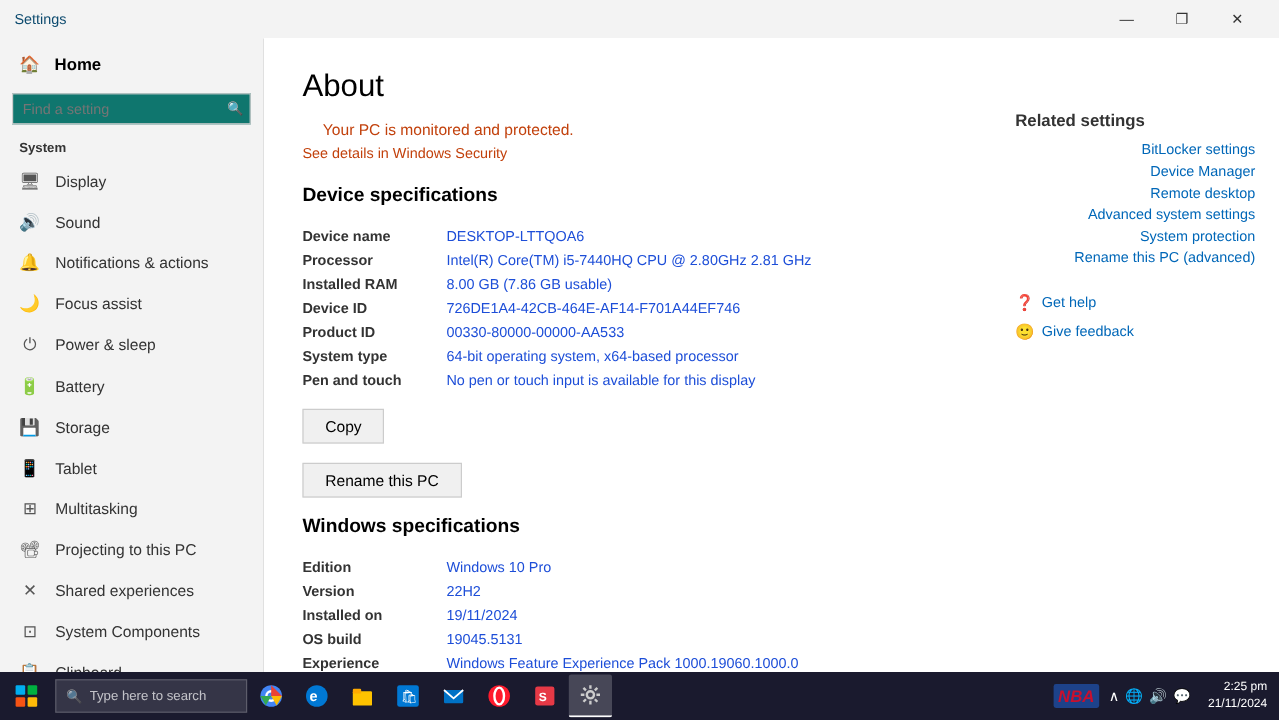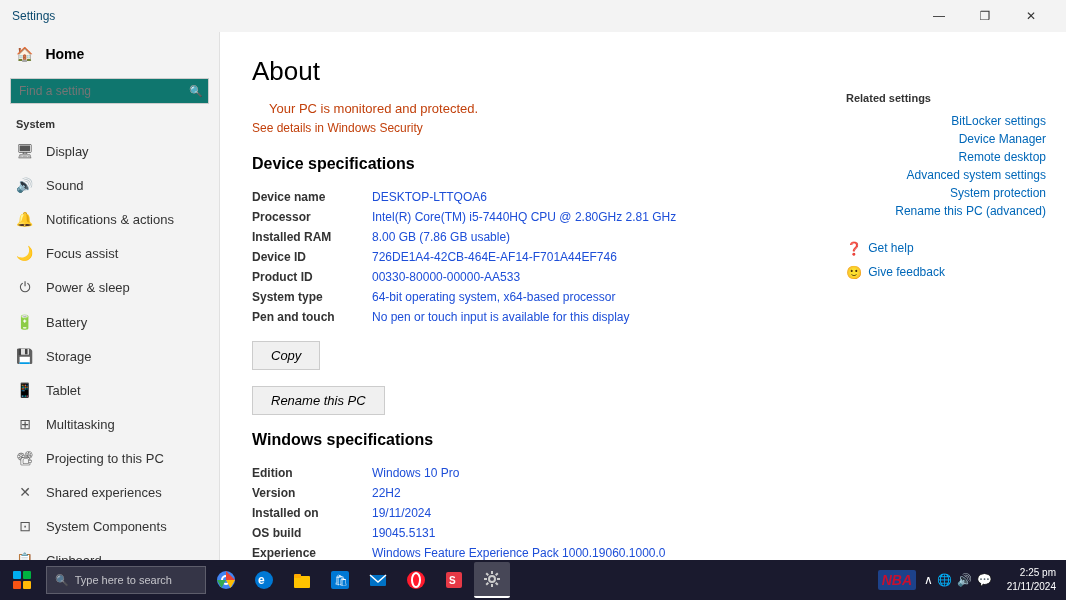--- a/index.html
+++ b/index.html
@@ -169,32 +169,31 @@
     }
 
     .btn {
       padding: 6px 18px;
       background: #f0f0f0;
       border: 1px solid #ccc;
       cursor: pointer;
       font-size: 13px;
       margin-right: 8px;
       margin-bottom: 16px;
-      font-style: italic;
     }
 
     
     .related-panel {
       position: absolute;
       top: 60px;
       right: 20px;
       width: 200px;
     }
     .related-title {
-      font-size: 11px;
+      font-size: 14px;
       font-weight: 600;
       color: #333;
       margin-bottom: 8px;
     }
     .related-link {
       display: block;
       font-size: 12px;
       color: #0067b8;
       cursor: pointer;
       padding: 2px 0;

